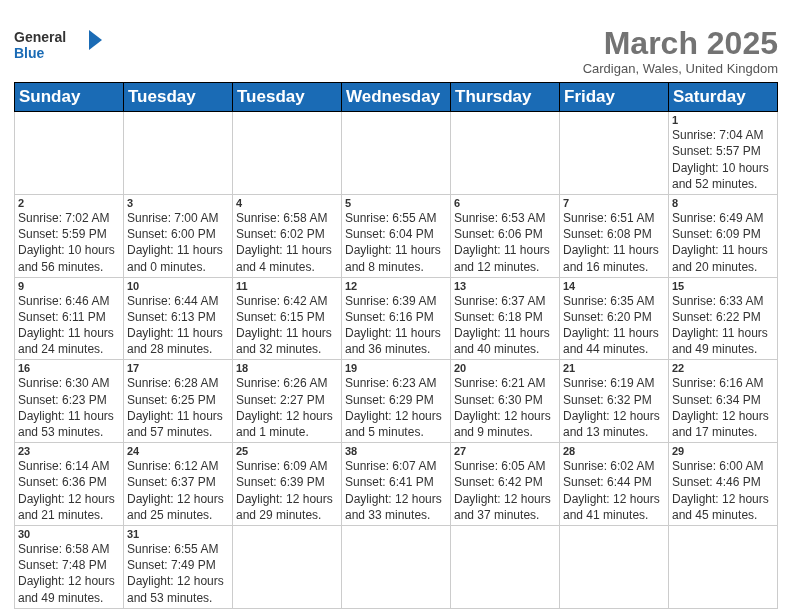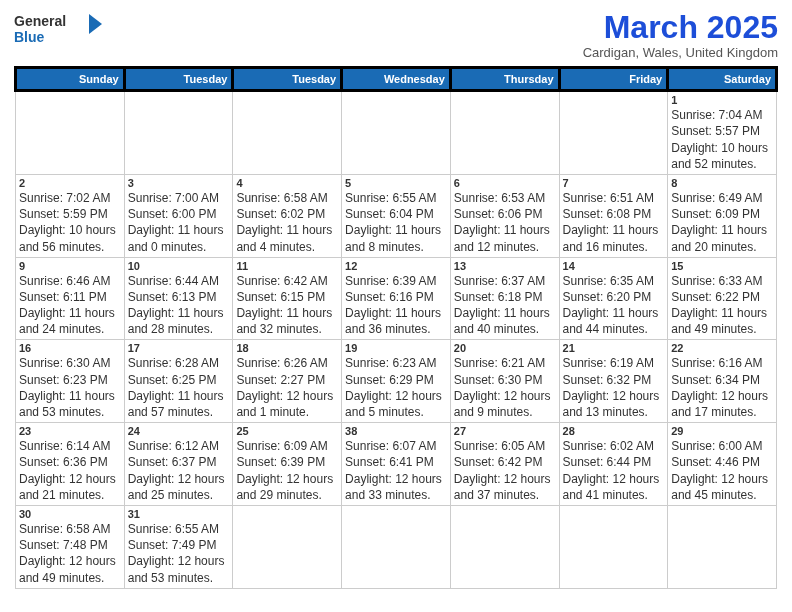--- a/index.html
+++ b/index.html
@@ -7,59 +7,59 @@
       width: 792px;
       height: 612px;
       font-family: Arial, sans-serif;
       background: #f5f5f5;
       overflow: hidden;
     }
     .page {
       width: 792px;
       height: 612px;
       background: white;
-      padding: 10px 14px;
+      padding: 26px 14px;
     }
     .header {
       display: flex;
       justify-content: space-between;
       align-items: flex-start;
       margin-bottom: 6px;
     }
     .logo {
       display: flex;
       align-items: center;
       gap: 4px;
     }
     .title-block {
       text-align: right;
     }
     .month-title {
       font-size: 32px;
       font-weight: bold;
-      color: #1d4ed8;
+      color: #737373;
       line-height: 1.1;
     }
     .subtitle {
       font-size: 13px;
       color: #555;
     }
     .calendar {
       width: 100%;
       border-collapse: collapse;
       font-size: 8.5px;
     }
     .calendar thead th {
       background: #1a6bb5;
       color: white;
       padding: 4px 4px;
-      text-align: right;
-      font-size: 11px;
+      text-align: left;
+      font-size: 17px;
       font-weight: bold;
-      border: 3px solid #000000;
+      border: 1px solid #000000;
     }
     .calendar tbody td {
       border: 1px solid #ccc;
       vertical-align: top;
       padding: 2px 3px;
       width: calc(100% / 7);
       height: 76px;
       background: white;
     }
     .day-num {

